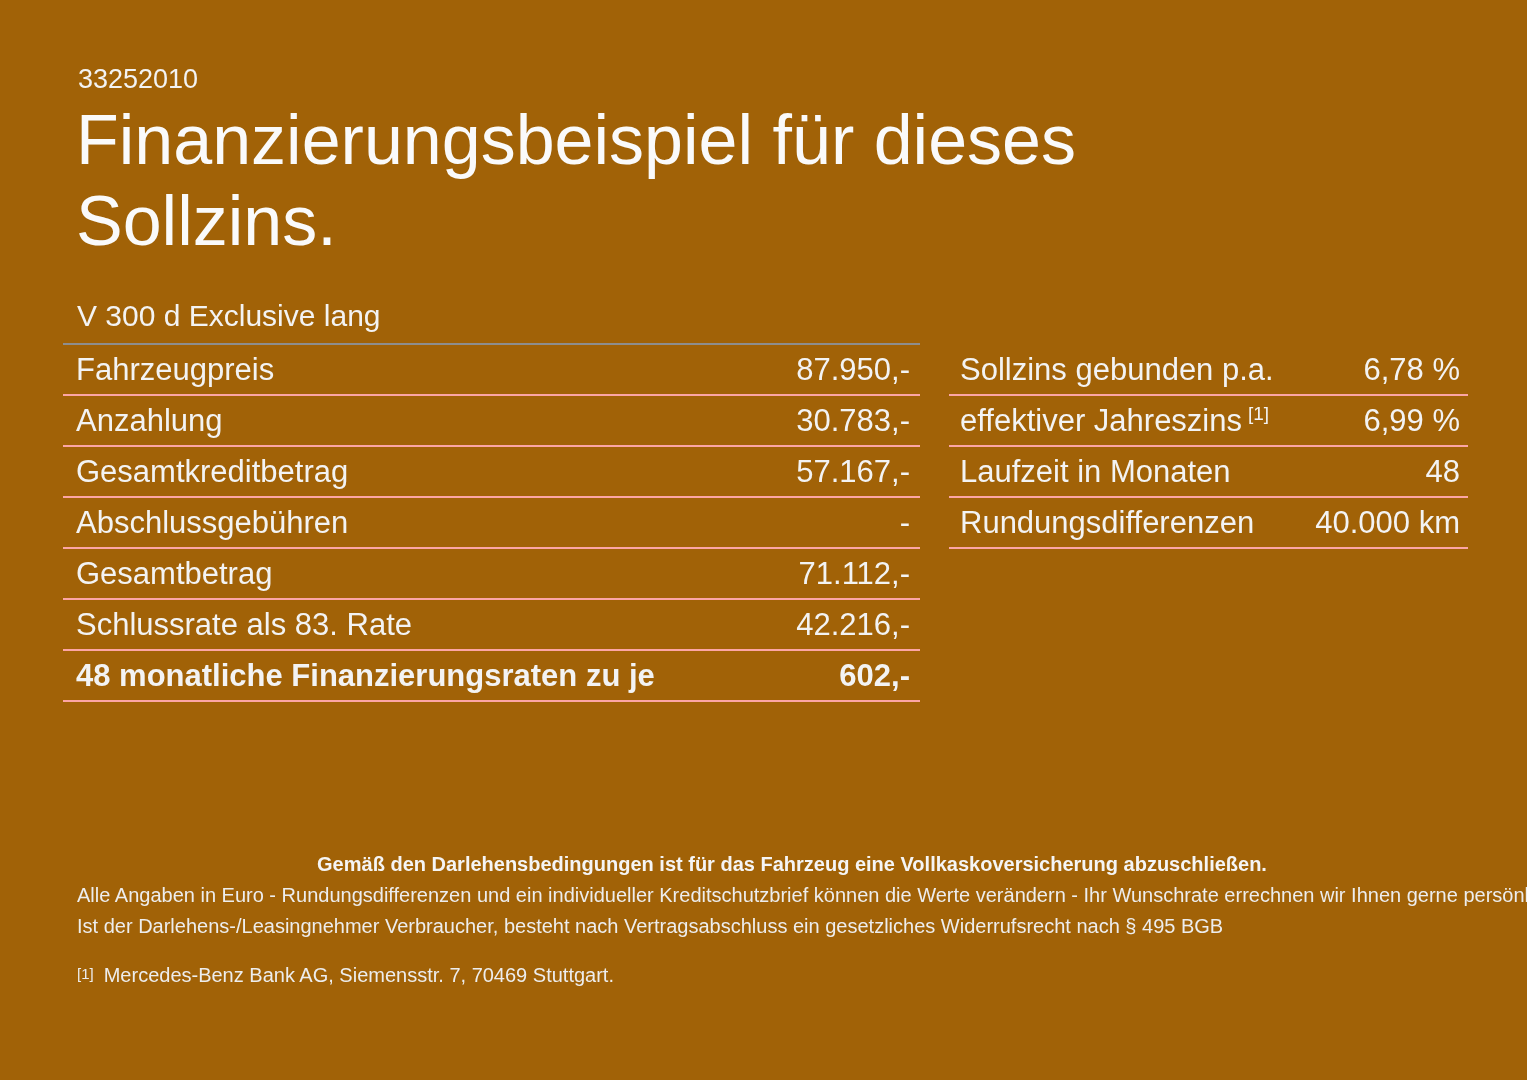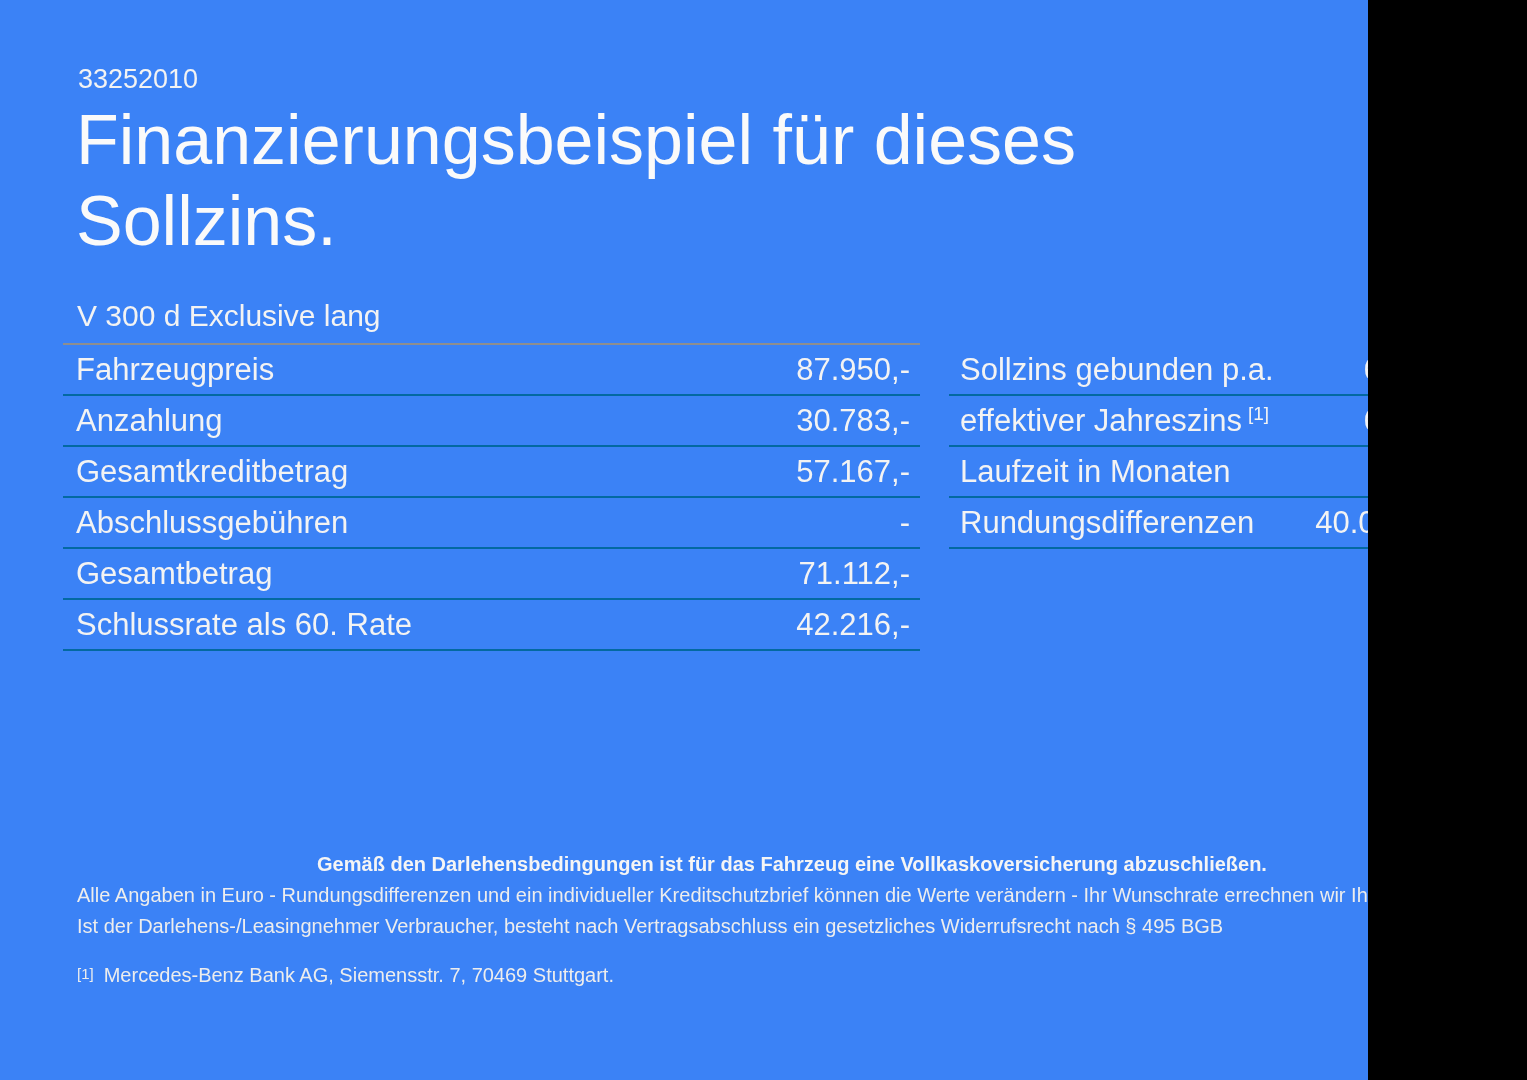--- a/index.html
+++ b/index.html
@@ -2,23 +2,23 @@
 <html><head>
 <meta charset="utf-8">
 <style>
   html, body {
     margin: 0;
     padding: 0;
     background: #000000;
   }
   .page {
     position: relative;
-    width: 1368px;
+    width: 1527px;
     height: 1080px;
-    background: #3b82f6;
+    background: #a16207;
     color: #f3f3f3;
     font-family: "Liberation Sans", sans-serif;
     overflow: hidden;
   }
   .doc-number {
     position: absolute;
     left: 78px;
     top: 64px;
     font-size: 27px;
     line-height: 30px;
@@ -50,21 +50,21 @@
     border-top: 2px solid #8e8e8e;
   }
   .cond-table {
     position: absolute;
     left: 949px;
     top: 345px;
     width: 519px;
   }
   .trow {
     height: 49px;
-    border-bottom: 2px solid #0369a1;
+    border-bottom: 2px solid #fca5a5;
     display: flex;
     justify-content: space-between;
     align-items: center;
     font-size: 31px;
     padding: 0 10px 0 13px;
     box-sizing: content-box;
     white-space: nowrap;
   }
   .trow .label { text-align: left; }
   .trow .value { text-align: left; }
@@ -131,22 +131,26 @@
     </div>
     <div class="trow">
       <span class="label">Abschlussgebühren</span>
       <span class="value">-</span>
     </div>
     <div class="trow">
       <span class="label">Gesamtbetrag</span>
       <span class="value">71.112,-</span>
     </div>
     <div class="trow">
-      <span class="label">Schlussrate als 60. Rate</span>
+      <span class="label">Schlussrate als 83. Rate</span>
       <span class="value">42.216,-</span>
+    </div>
+    <div class="trow bold">
+      <span class="label">48 monatliche Finanzierungsraten zu je</span>
+      <span class="value">602,-</span>
     </div>
   </div>
 
   <div class="cond-table">
     <div class="trow">
       <span class="label">Sollzins gebunden p.a.</span>
       <span class="value">6,78 %</span>
     </div>
     <div class="trow">
       <span class="label"><span>effektiver Jahreszins</span><span class="sup-ref">[1]</span></span>

